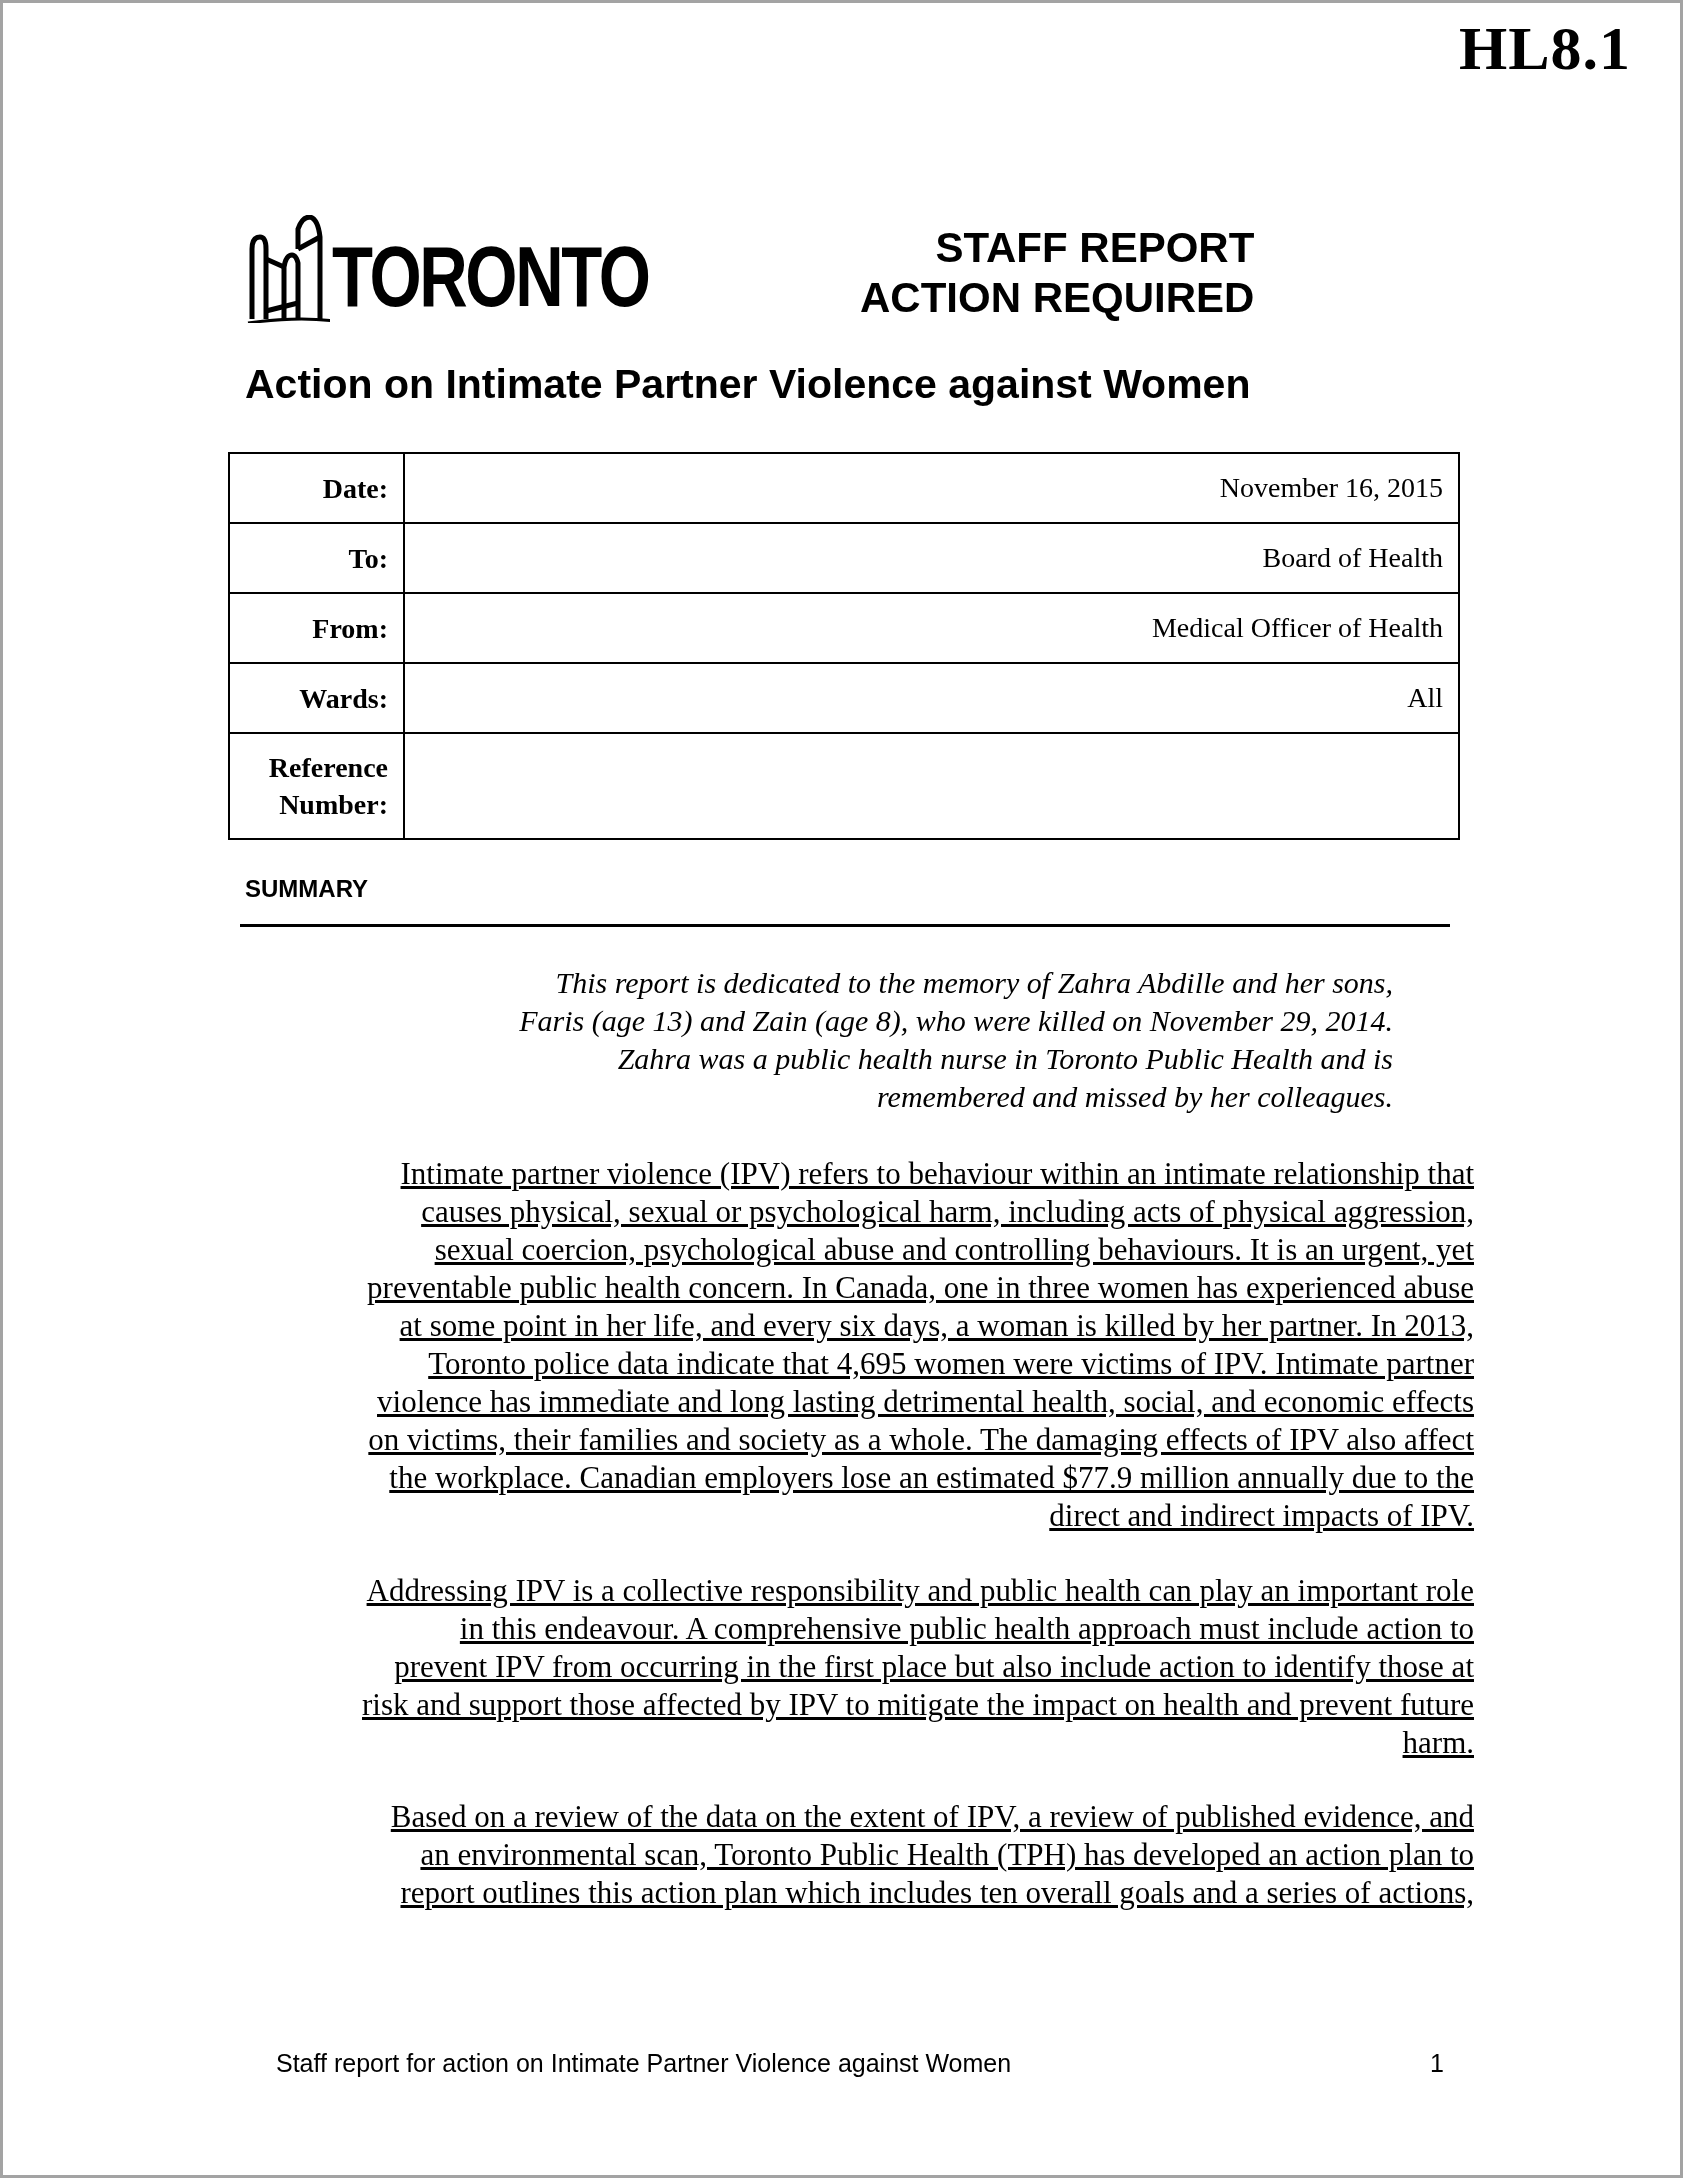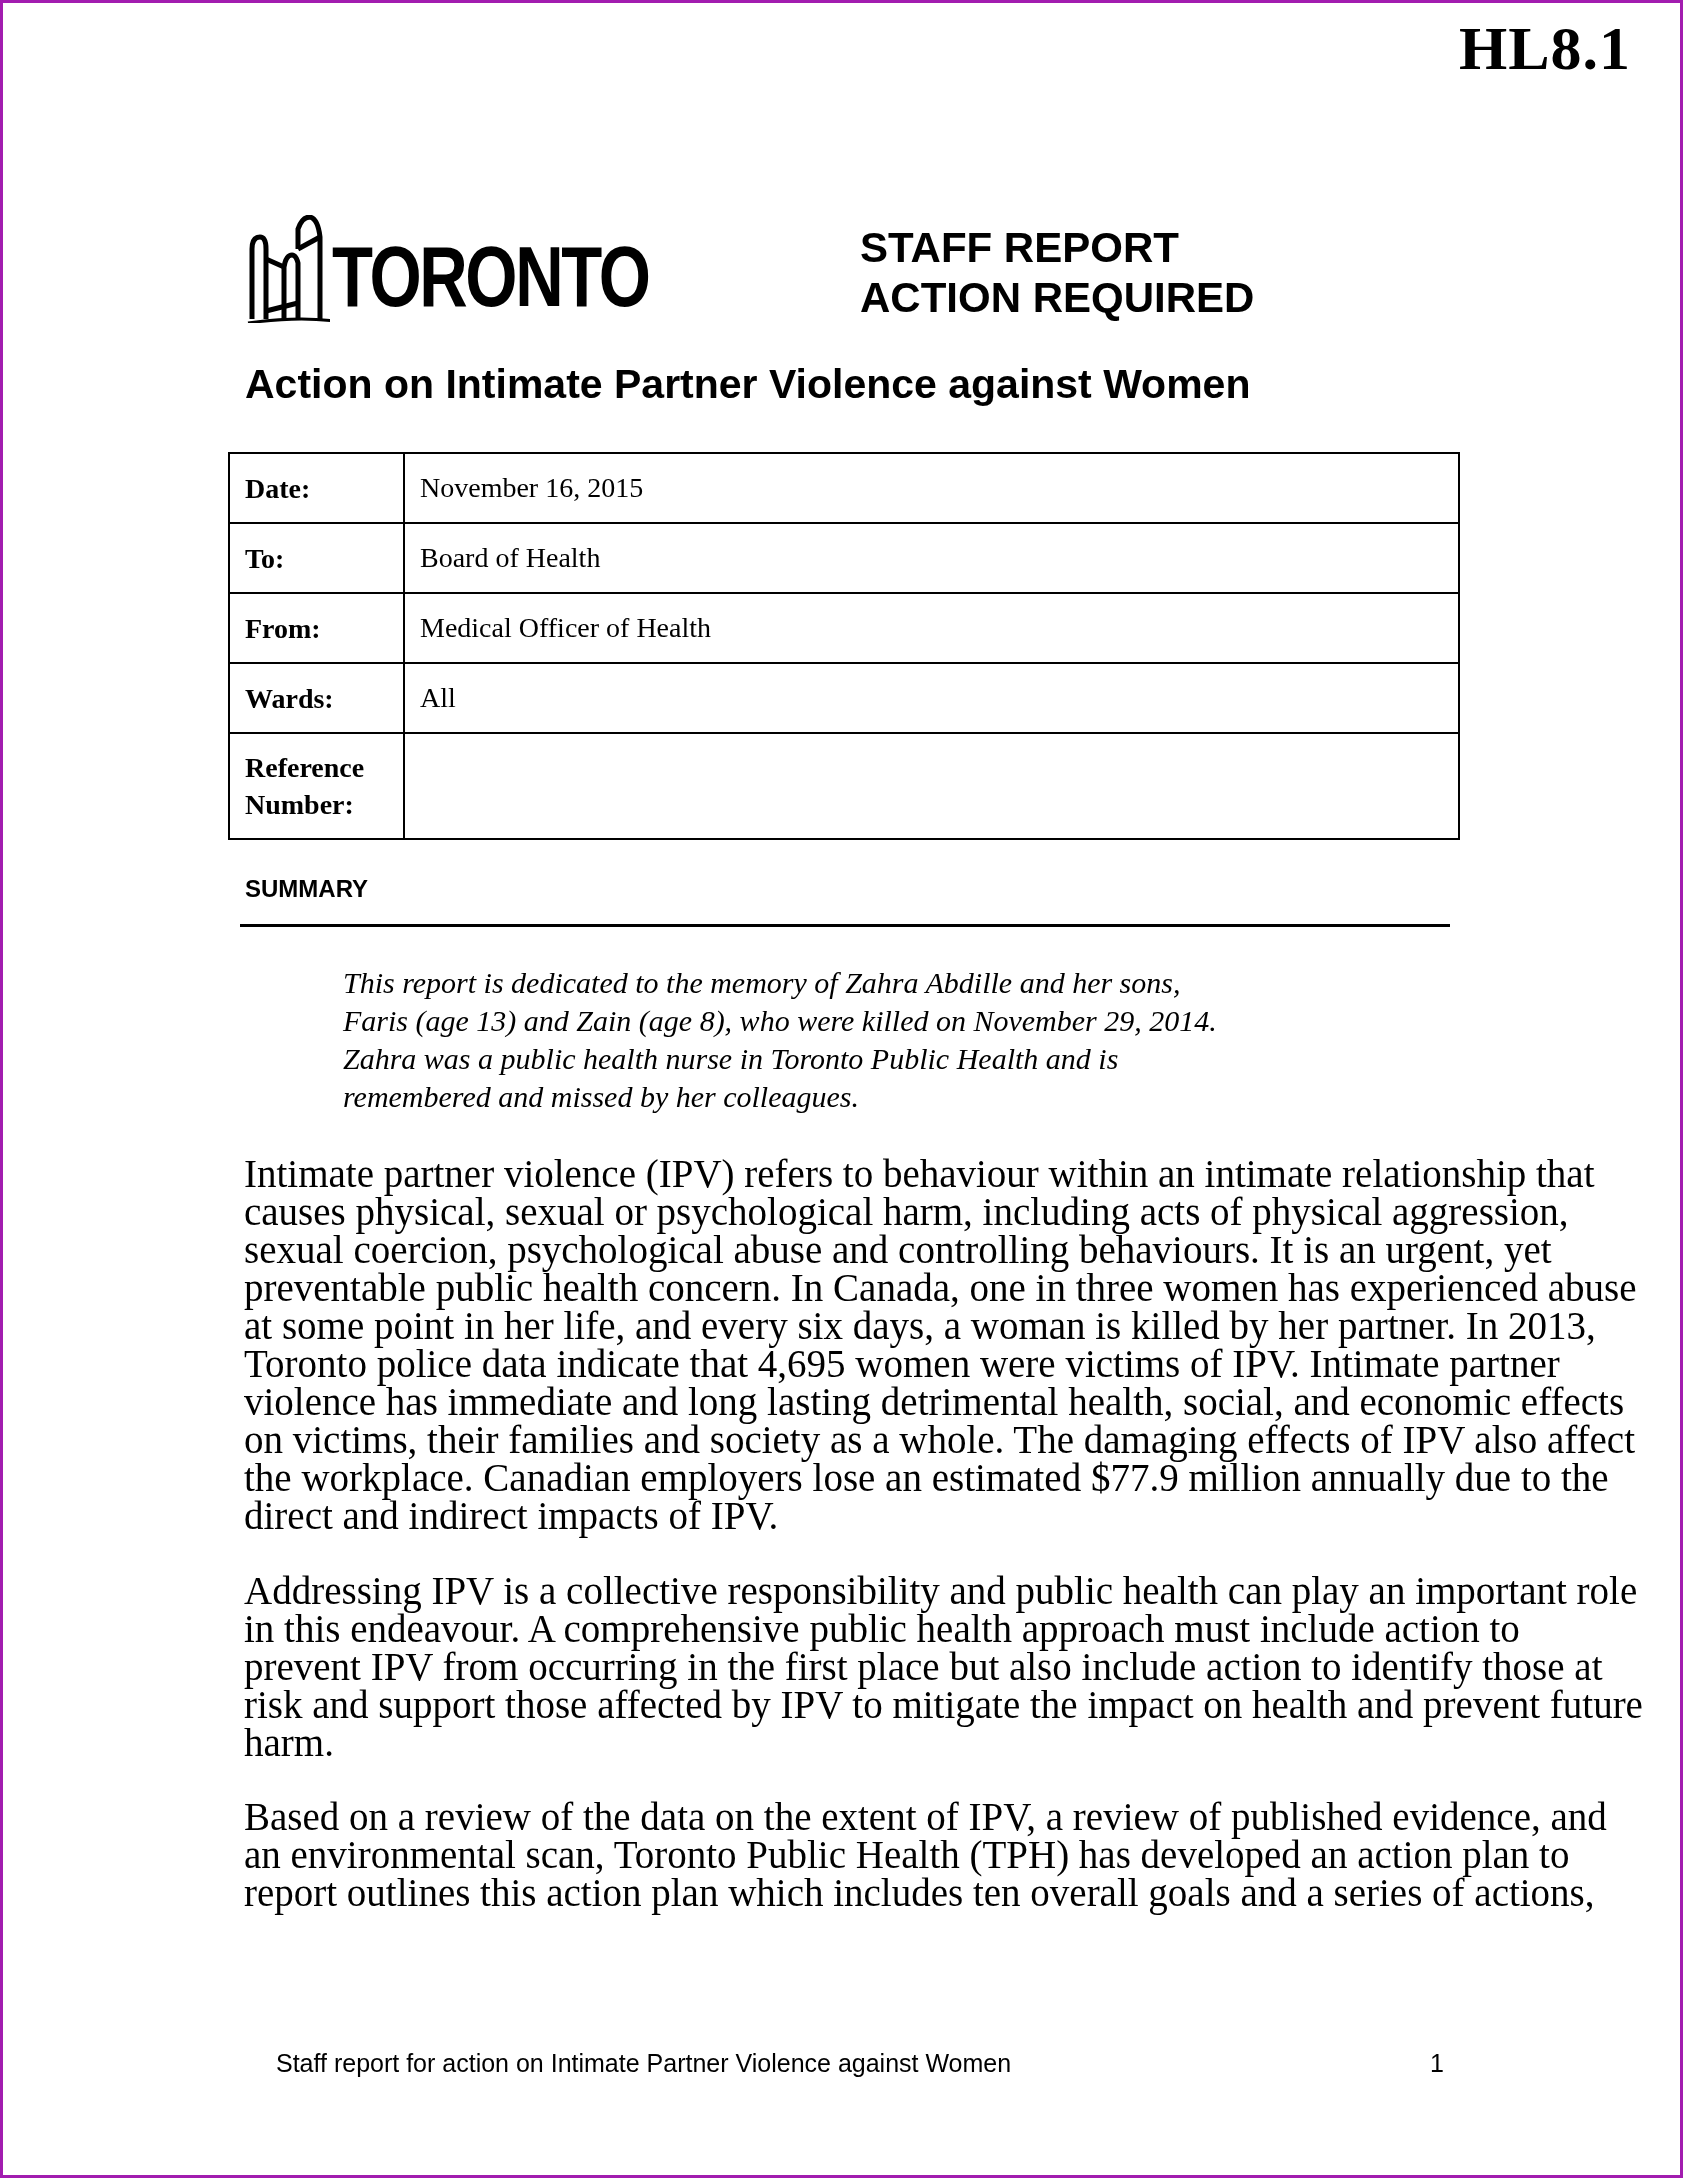--- a/index.html
+++ b/index.html
@@ -1,19 +1,19 @@
 <!DOCTYPE html>
 <html><head>
 <meta charset="utf-8">
 <style>
   html, body { margin: 0; padding: 0; background: #ffffff; }
   body { width: 1683px; height: 2178px; position: relative; overflow: hidden; }
   .page {
     position: absolute; left: 0; top: 0; width: 1683px; height: 2178px;
-    box-sizing: border-box; border: 3px solid #a21caf; background: #ffffff;
+    box-sizing: border-box; border: 3px solid #a3a3a3; background: #ffffff; text-align: right;
   }
   .doc-id {
     position: absolute; left: 1456px; top: 10px;
     font-family: "Liberation Serif", serif; font-weight: bold; font-size: 62px;
     color: #000; letter-spacing: 1px;
   }
   .logo { position: absolute; left: 243px; top: 212px; width: 330px; height: 110px; }
   .logo svg { display: block; }
   .logo-word {
     position: absolute; left: 86px; top: 18px;
@@ -45,21 +45,21 @@
     font-family: "Liberation Sans", sans-serif; font-weight: bold; font-size: 24px; color: #000;
   }
   .section-rule { position: absolute; left: 237px; top: 921px; width: 1210px; height: 3px; background: #000; }
   .dedication {
     position: absolute; left: 340px; top: 961px; width: 1050px;
     font-family: "Liberation Serif", serif; font-style: italic; font-size: 30px; line-height: 38px; color: #000;
   }
   .dedication div { white-space: nowrap; }
   .para {
     position: absolute; left: 241px; width: 1230px;
-    font-family: "Liberation Serif", serif; font-size: 39px; line-height: 38px; color: #000;
+    font-family: "Liberation Serif", serif; font-size: 31px; line-height: 38px; color: #000; text-decoration: underline;
   }
   .para div { white-space: nowrap; }
   .footer {
     position: absolute; left: 241px; top: 2046px;
     font-family: "Liberation Sans", sans-serif; font-size: 25px; color: #000; white-space: nowrap; margin-left: 32px;
   }
   .page-num {
     position: absolute; left: 1427px; top: 2046px;
     font-family: "Liberation Sans", sans-serif; font-size: 25px; color: #000;
   }

